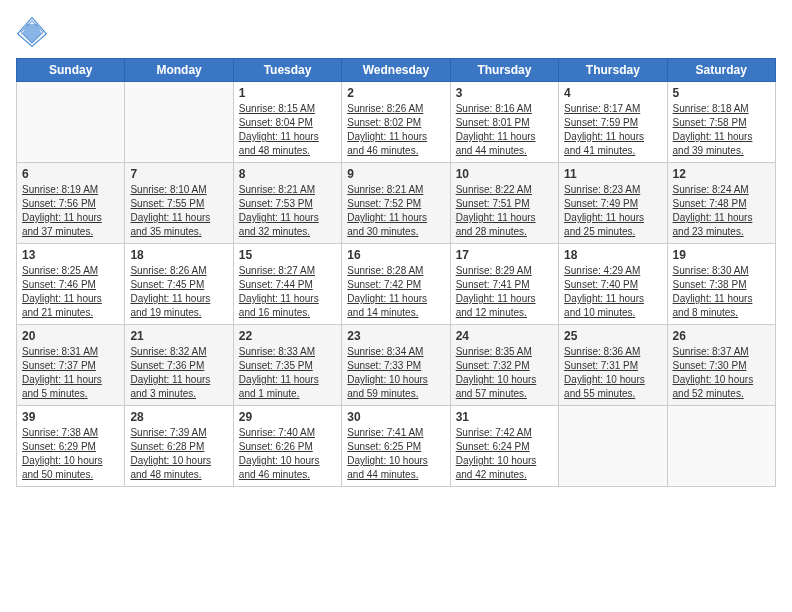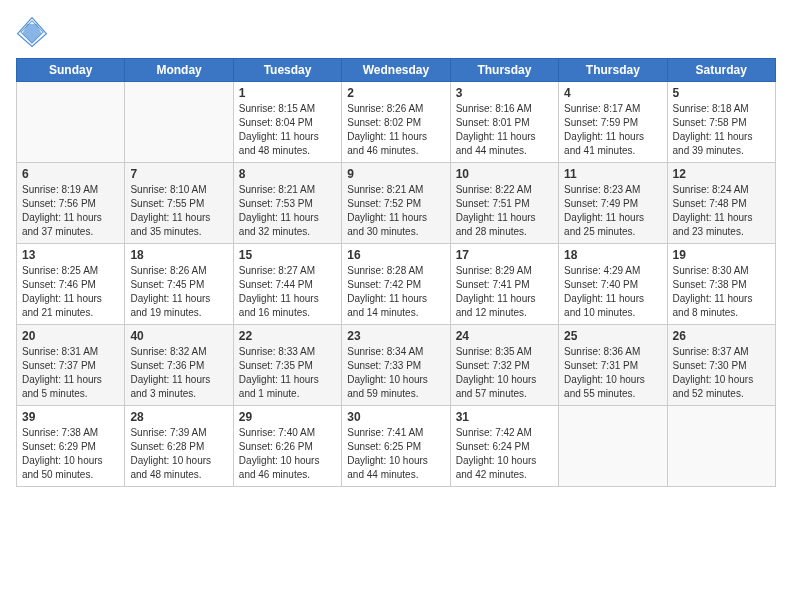--- a/index.html
+++ b/index.html
@@ -81,20 +81,21 @@
     .day-number {
       font-weight: bold;
       font-size: 12px;
       display: block;
       margin-bottom: 2px;
     }
     .day-info {
       font-size: 10px;
       line-height: 1.4;
       color: #333;
+      text-decoration: underline;
     }
     .empty-cell {
       background: #f9f9f9 !important;
     }
   </style>
 </head>
 <body>
 
 <div class="header">
   <div class="logo">
@@ -251,21 +252,21 @@
         </td>
       </tr>
       <tr>
         <td>
           <span class="day-number">20</span>
           <div class="day-info">Sunrise: 8:31 AM
 Sunset: 7:37 PM
 Daylight: 11 hours and 5 minutes.</div>
         </td>
         <td>
-          <span class="day-number">40</span>
+          <span class="day-number">21</span>
           <div class="day-info">Sunrise: 8:32 AM
 Sunset: 7:36 PM
 Daylight: 11 hours and 3 minutes.</div>
         </td>
         <td>
           <span class="day-number">22</span>
           <div class="day-info">Sunrise: 8:33 AM
 Sunset: 7:35 PM
 Daylight: 11 hours and 1 minute.</div>
         </td>

